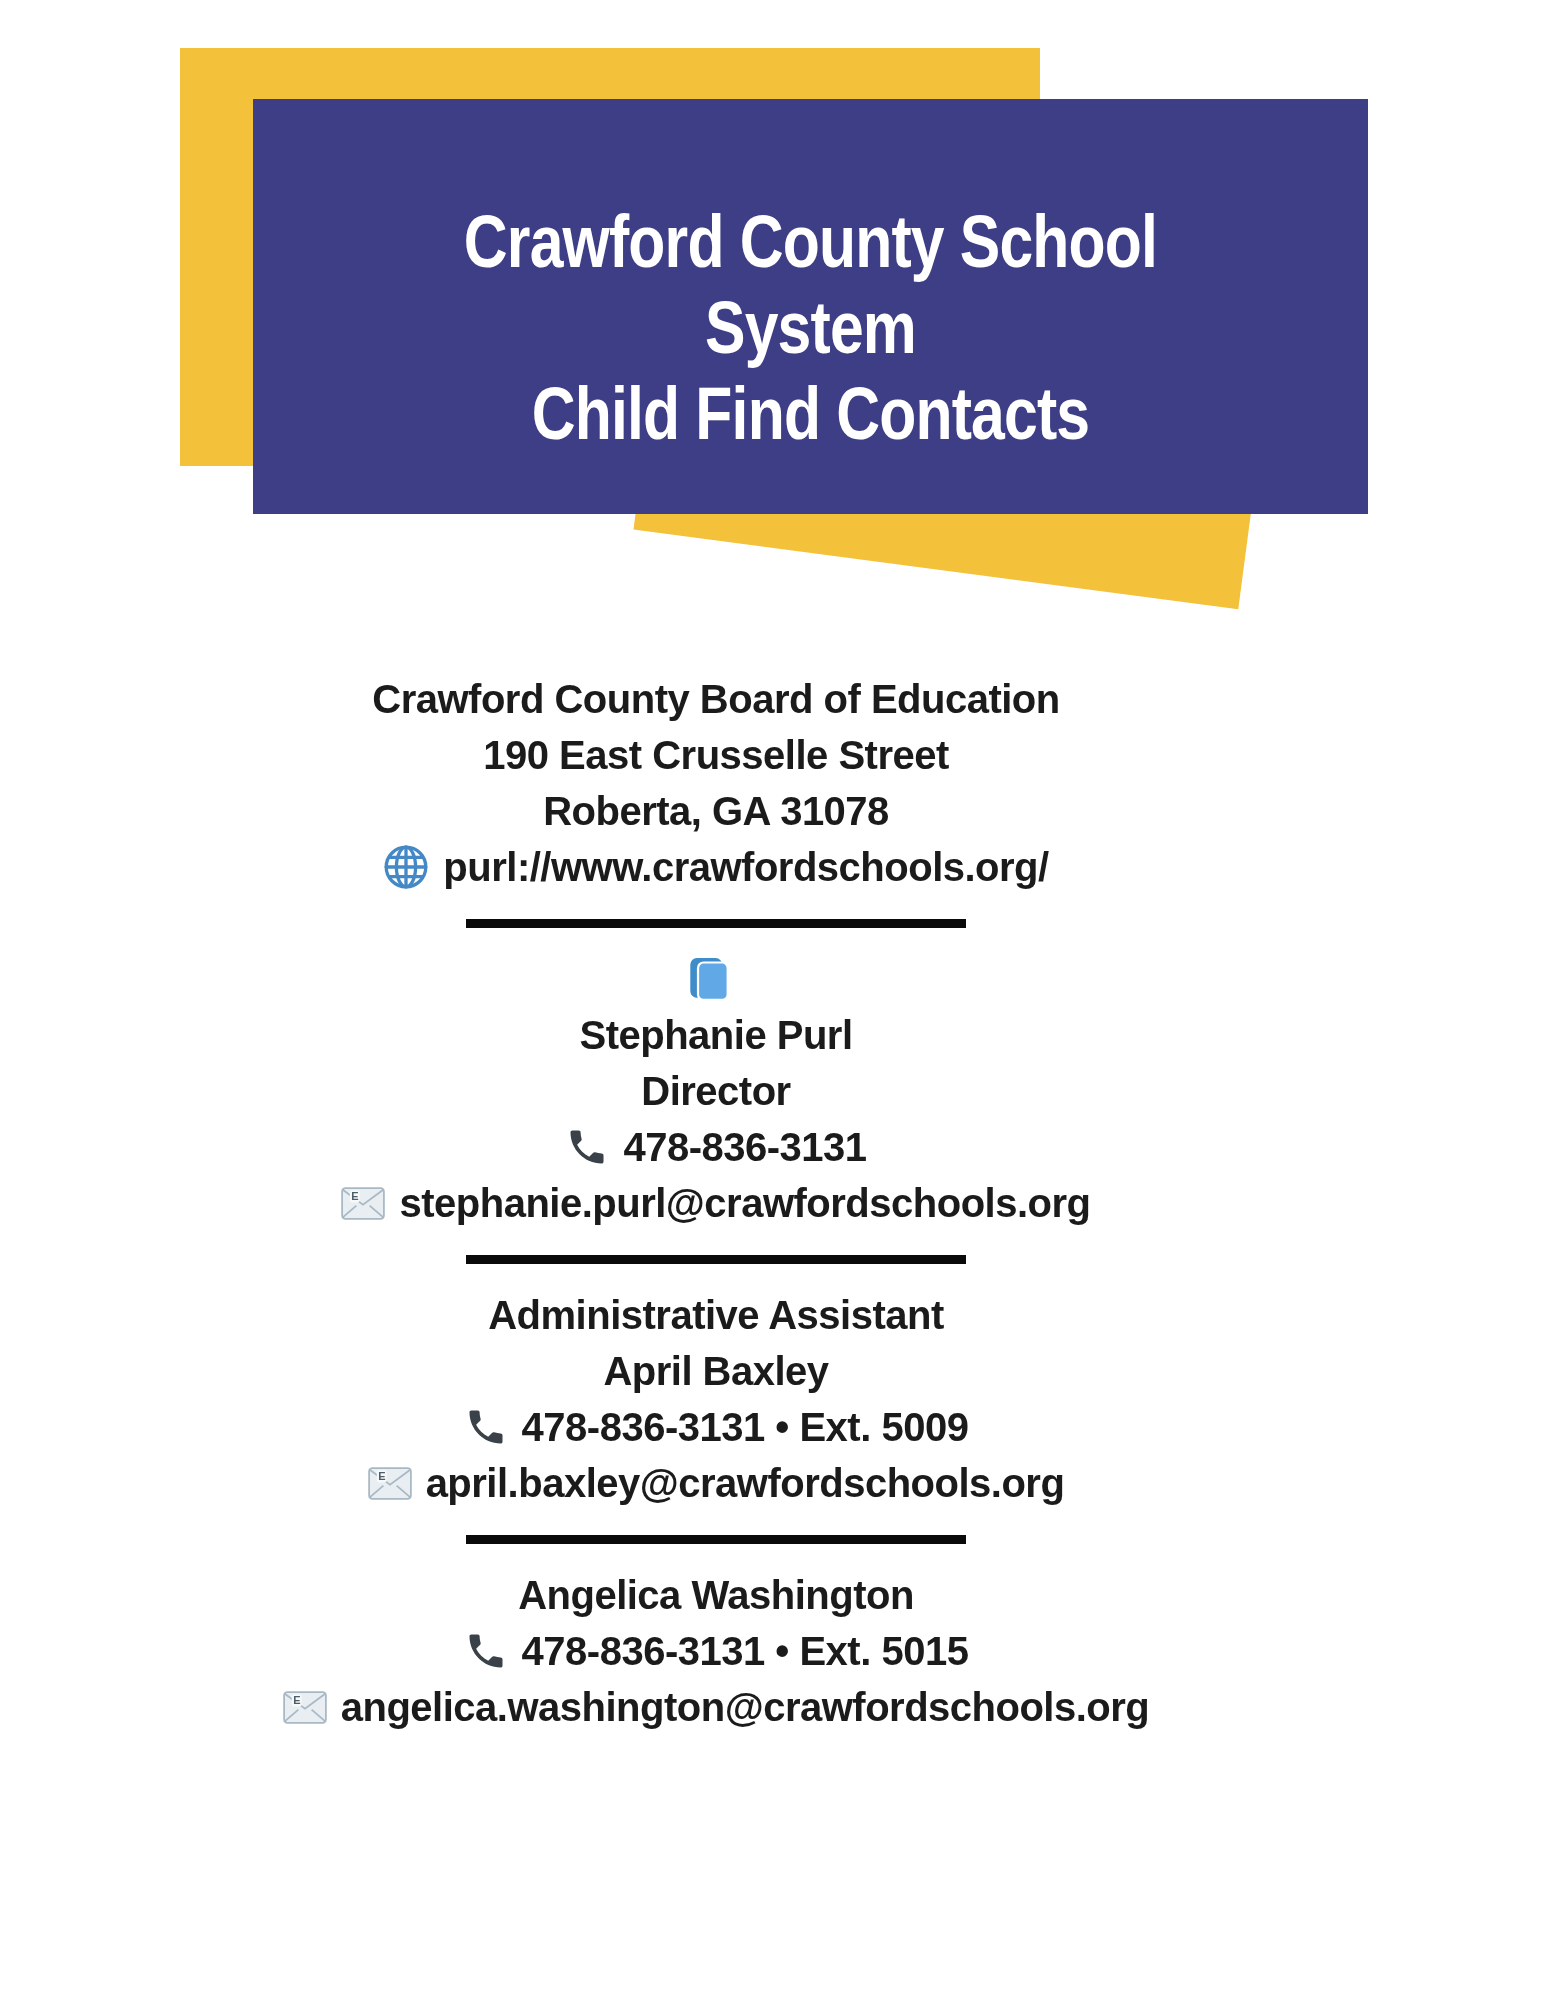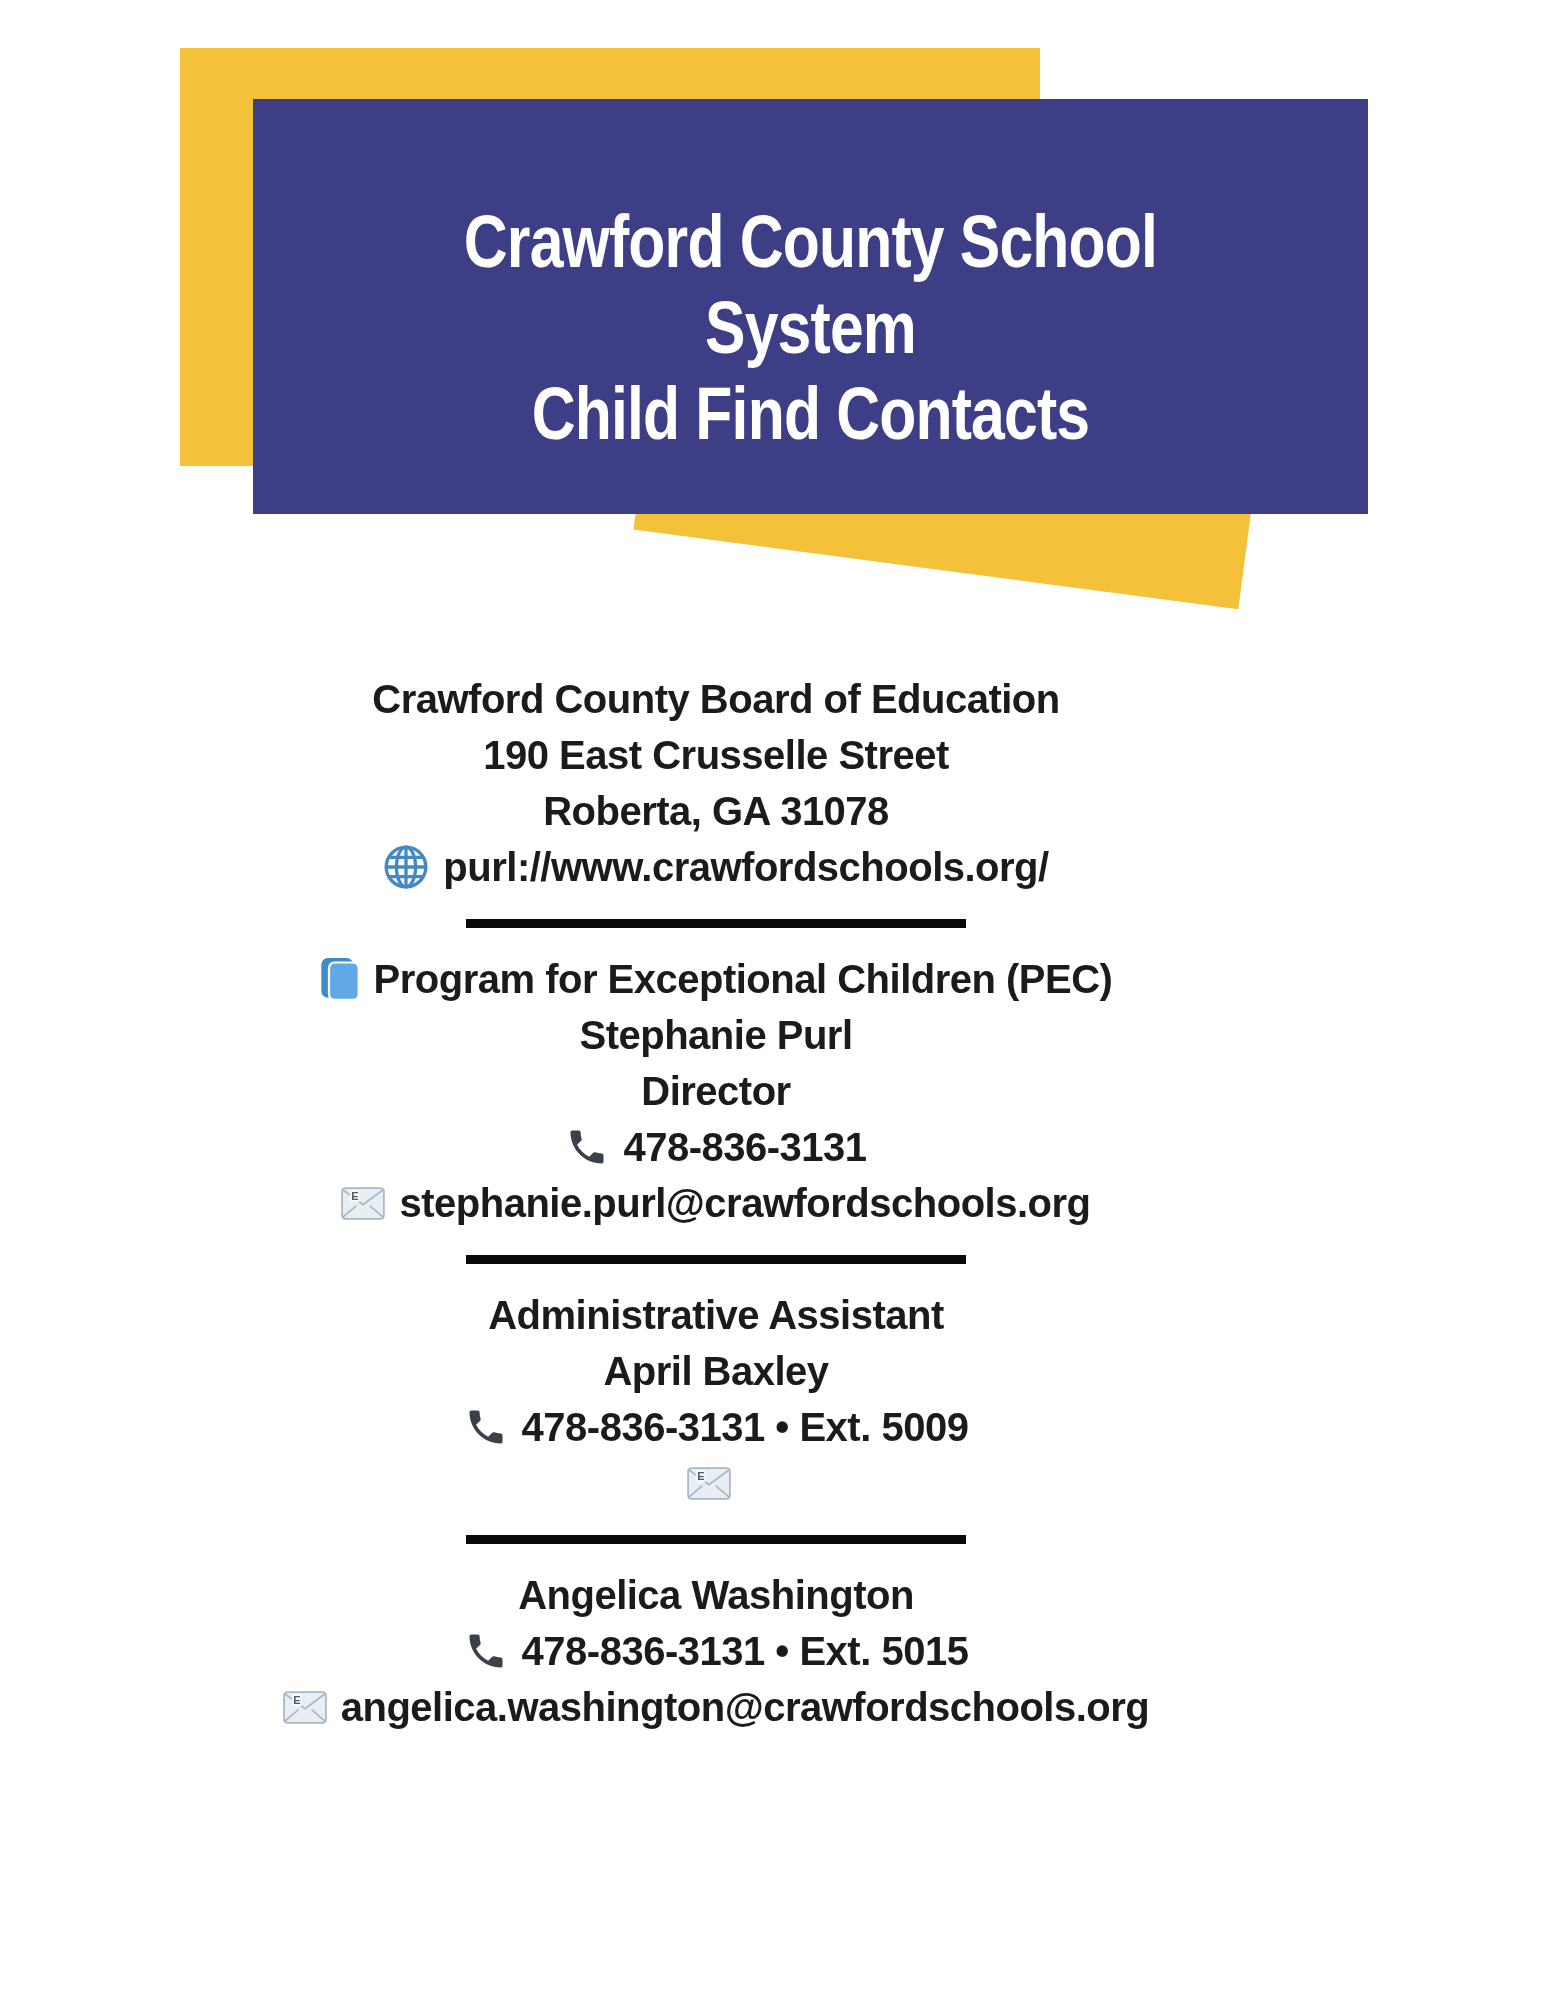--- a/index.html
+++ b/index.html
@@ -118,21 +118,20 @@
       <div class="divider-bar"></div>
     </div>
 
     <div class="line">
       <span class="ic">
         <svg viewBox="0 0 36 40" width="40" height="44">
           <rect x="1" y="1" width="29" height="36" rx="6" fill="#3E8CC9"></rect>
           <rect x="8" y="5" width="27" height="34" rx="5" fill="#61A9E6" stroke="#FFFFFF" stroke-width="2"></rect>
         </svg>
       </span>
-      <span>Program for Exceptional Children (PEC)</span>
     </div>
     <div class="line">
       <span>Stephanie Purl</span>
     </div>
     <div class="line">
       <span>Director</span>
     </div>
     <div class="line">
       <span class="ic">
         <svg viewBox="0 0 24 24" width="44" height="44">
@@ -175,20 +174,21 @@
     <div class="line">
       <span class="ic">
         <svg viewBox="0 0 40 30" width="44" height="33">
           <rect x="1" y="1" width="38" height="28" rx="3" fill="#E9EEF2" stroke="#A9B9C4" stroke-width="1.6"></rect>
           <path d="M1 2 L20 16 L39 2" fill="none" stroke="#A9B9C4" stroke-width="1.6"></path>
           <path d="M1 28 L14 17 M39 28 L26 17" fill="none" stroke="#A9B9C4" stroke-width="1.6"></path>
           <rect x="8" y="3" width="9" height="11" rx="2" fill="#F6F9FA"></rect>
           <text x="12.5" y="12" text-anchor="middle" font-family="Liberation Sans, sans-serif" font-size="10" font-weight="bold" fill="#4E5D68">E</text>
         </svg>
       </span>
+      <span>april.baxley@crawfordschools.org</span>
     </div>
 
     <div class="divider-slot">
       <div class="divider-bar"></div>
     </div>
 
     <div class="line">
       <span>Angelica Washington</span>
     </div>
     <div class="line">

